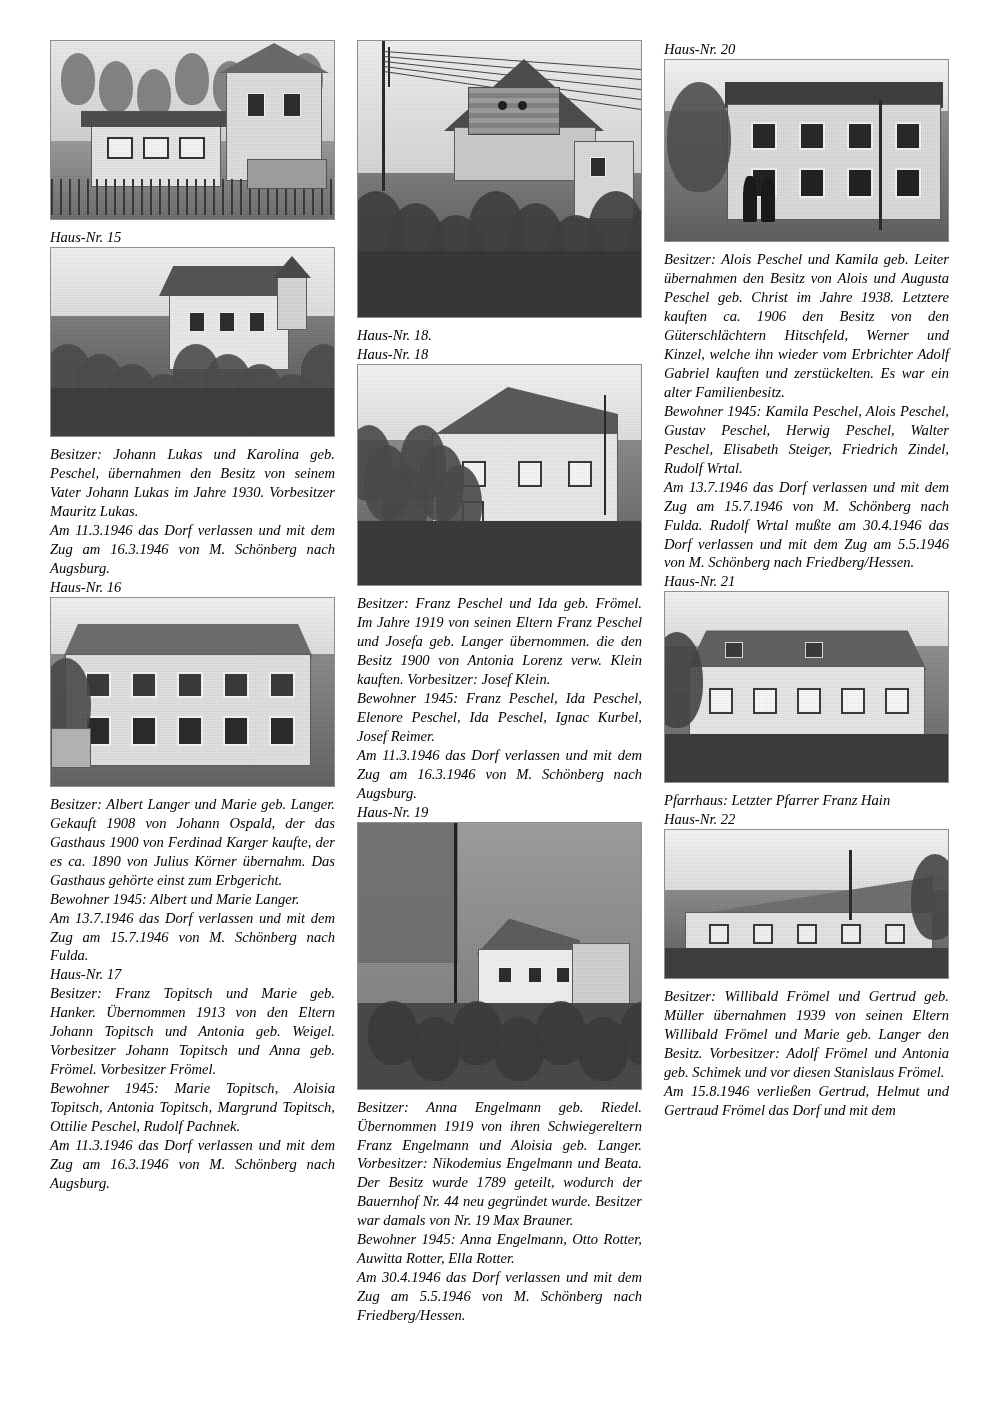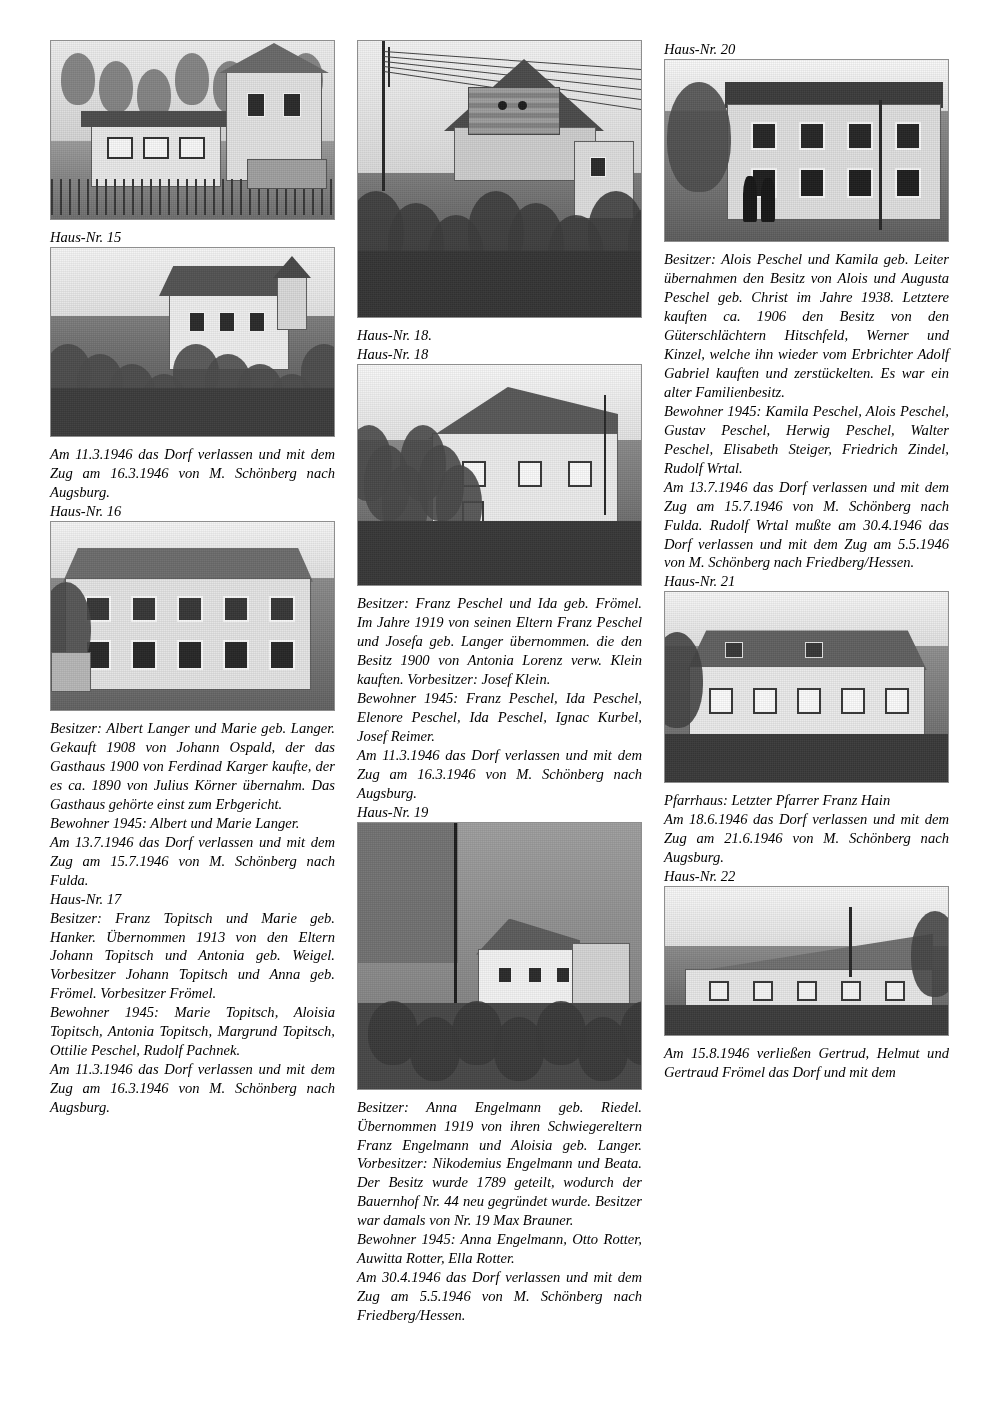--- a/index.html
+++ b/index.html
@@ -145,20 +145,21 @@
             <div class="tree" style="left:122px;top:96px;width:46px;height:56px;background:#4d4d4d;"></div>
             <div class="tree" style="left:154px;top:106px;width:46px;height:56px;background:#4d4d4d;"></div>
             <div class="tree" style="left:186px;top:116px;width:46px;height:56px;background:#4d4d4d;"></div>
             <div class="tree" style="left:218px;top:126px;width:46px;height:56px;background:#4d4d4d;"></div>
             <div class="tree" style="left:250px;top:96px;width:46px;height:56px;background:#4d4d4d;"></div>
             <div class="tree" style="left:282px;top:106px;width:46px;height:56px;background:#4d4d4d;"></div>
             <div class="hedge" style="left:0;top:140px;width:285px;height:56px;background:#3f3f3f;border-radius:0;"></div>
             <div class="ph-grain"></div>
           </div>
         </div>
+        <p class="cap">Besitzer: Johann Lukas und Karolina geb. Peschel, übernahmen den Besitz von seinem Vater Johann Lukas im Jahre 1930. Vorbesitzer Mauritz Lukas.</p>
         <p class="cap">Am 11.3.1946 das Dorf verlassen und mit dem Zug am 16.3.1946 von M. Schönberg nach Augsburg.</p>
         <p class="hausnr">Haus-Nr. 16</p>
         <div class="photo" style="height: 190px;">
           <div style="position: absolute; inset: 0px;">
             <div class="sky" style="height:34%;background:linear-gradient(#f0f0f0,#d8d8d8);"></div>
             <div class="ground" style="height:70%;background:linear-gradient(#8b8b8b,#636363);"></div>
             <div class="roof" style="left:12px;top:26px;width:250px;height:34px;background:#6d6d6d;clip-path:polygon(6% 0,94% 0,100% 100%,0 100%);"></div>
             <div class="bld" style="left:14px;top:56px;width:246px;height:112px;background:#dedede;"></div>
             <div class="win" style="left:34px;top:74px;width:26px;height:26px;background:#3a3a3a;border:2px solid #f2f2f2;"></div>
             <div class="win" style="left:80px;top:74px;width:26px;height:26px;background:#3a3a3a;border:2px solid #f2f2f2;"></div>
@@ -306,36 +307,36 @@
             <div class="win" style="left:176px;top:96px;width:24px;height:26px;background:#f5f5f5;border:2px solid #3a3a3a;"></div>
             <div class="win" style="left:220px;top:96px;width:24px;height:26px;background:#f5f5f5;border:2px solid #3a3a3a;"></div>
             <div class="win" style="left:60px;top:50px;width:18px;height:16px;background:#3b3b3b;border:1px solid #ddd;"></div>
             <div class="win" style="left:140px;top:50px;width:18px;height:16px;background:#3b3b3b;border:1px solid #ddd;"></div>
             <div class="tree" style="left:-14px;top:40px;width:52px;height:96px;background:#454545;"></div>
             <div class="hedge" style="left:0;top:142px;width:285px;height:56px;background:#3d3d3d;border-radius:0;"></div>
             <div class="ph-grain"></div>
           </div>
         </div>
         <p class="cap">Pfarrhaus: Letzter Pfarrer Franz Hain</p>
-        <p class="cap">Am 18.6.1946 das Dorf verlassen und mit dem Zug am 21.6.1946 von M. Schönberg nach Augsburg.</p>
         <p class="hausnr">Haus-Nr. 22</p>
         <div class="photo" style="height: 150px;">
           <div style="position: absolute; inset: 0px;">
             <div class="sky" style="height:42%;background:linear-gradient(#f2f2f2,#dcdcdc);"></div>
             <div class="ground" style="height:60%;background:linear-gradient(#8b8b8b,#5c5c5c);"></div>
             <div class="roof" style="left:18px;top:34px;width:250px;height:52px;background:#707070;clip-path:polygon(0 100%,100% 24%,100% 100%);"></div>
             <div class="bld" style="left:20px;top:82px;width:248px;height:46px;background:#e1e1e1;"></div>
             <div class="win" style="left:44px;top:94px;width:20px;height:20px;background:#efefef;border:2px solid #3a3a3a;"></div>
             <div class="win" style="left:88px;top:94px;width:20px;height:20px;background:#efefef;border:2px solid #3a3a3a;"></div>
             <div class="win" style="left:132px;top:94px;width:20px;height:20px;background:#efefef;border:2px solid #3a3a3a;"></div>
             <div class="win" style="left:176px;top:94px;width:20px;height:20px;background:#efefef;border:2px solid #3a3a3a;"></div>
             <div class="win" style="left:220px;top:94px;width:20px;height:20px;background:#efefef;border:2px solid #3a3a3a;"></div>
             <div class="pole" style="left:184px;top:20px;height:70px;width:3px;"></div>
             <div class="tree" style="left:246px;top:24px;width:48px;height:86px;background:#474747;"></div>
             <div class="hedge" style="left:0;top:118px;width:285px;height:40px;background:#3f3f3f;border-radius:0;"></div>
             <div class="ph-grain"></div>
           </div>
         </div>
+        <p class="cap">Besitzer: Willibald Frömel und Gertrud geb. Müller übernahmen 1939 von seinen Eltern Willibald Frömel und Marie geb. Langer den Besitz. Vorbesitzer: Adolf Frömel und Antonia geb. Schimek und vor diesen Stanislaus Frömel.</p>
         <p class="cap">Am 15.8.1946 verließen Gertrud, Helmut und Gertraud Frömel das Dorf und mit dem</p>
       </div>
   </div>
 
 </div>
 
 </body></html>

